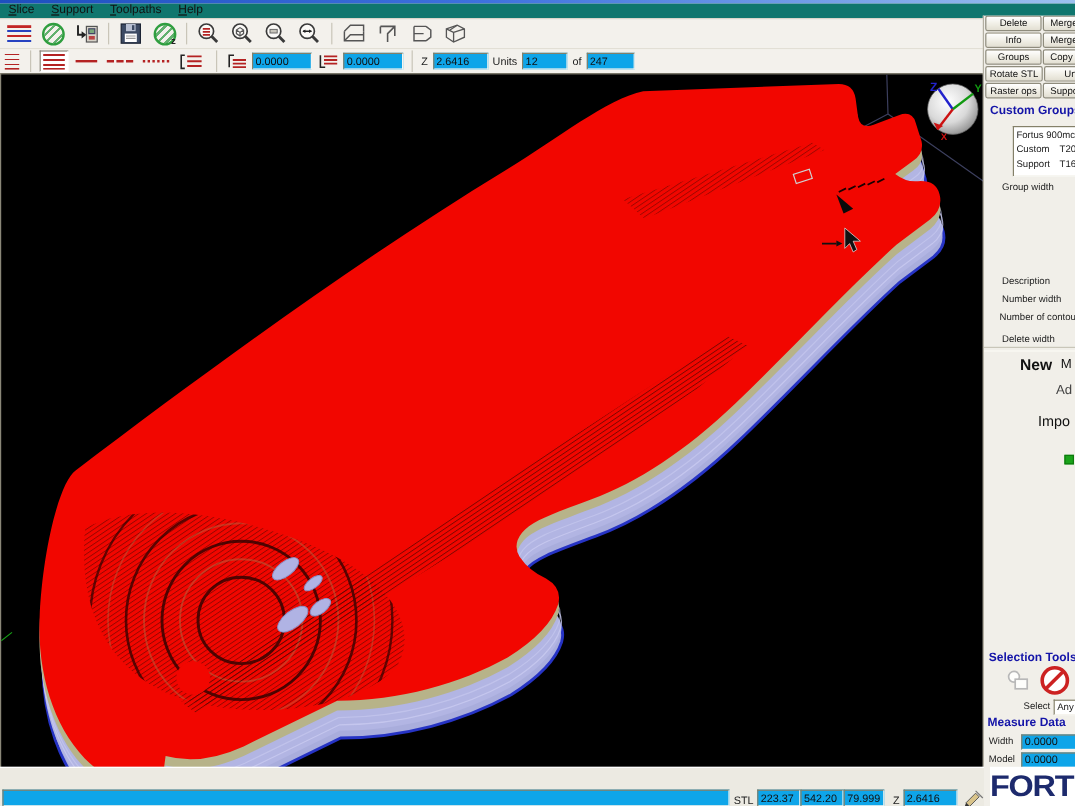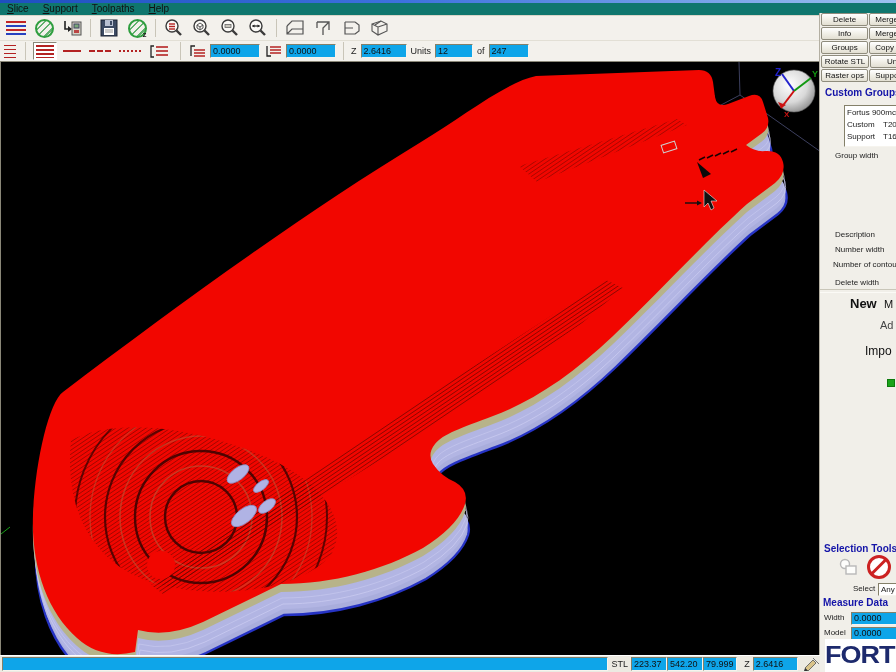--- a/index.html
+++ b/index.html
@@ -48,22 +48,22 @@
   .ml-val{position:absolute;left:36px}
   .p-sep{position:absolute;left:0;right:0;top:276px;height:2px;border-top:1px solid #c9c6b9;border-bottom:1px solid #fbfaf6}
   .action{position:absolute;white-space:nowrap;color:#111}
   #sel-dropdown{position:absolute;left:58px;top:570px;width:40px;height:11px;background:#fff;
     border:1px solid;border-color:#848069 #f6f4ee #f6f4ee #848069;font-size:8px;line-height:11px;padding-left:2px}
   .meas-field{position:absolute;left:31px;width:50px;height:11px;line-height:11px}
   #logo-box{position:absolute;left:5px;right:0;bottom:0;height:33px;background:#fff;
     display:flex;align-items:center;overflow:hidden}
   #logo-text{font-weight:bold;font-size:27px;color:#1d2a6d;letter-spacing:-1px;transform:scaleY(.92);white-space:nowrap}
   
-  #statusbar{position:absolute;bottom:0;left:0;width:820px;height:17px;background:#eceae2;
-    border-top:1px solid #fff;display:flex;align-items:center;gap:3px;font-size:9px;color:#222;padding-left:2px;box-sizing:border-box}
+  #statusbar{position:absolute;bottom:0;left:0;width:820px;height:33px;background:#eceae2;
+    border-top:1px solid #fff;display:flex;align-items:flex-end;gap:3px;font-size:9px;color:#222;padding-left:2px;box-sizing:border-box}
   
   .icon-svg{display:block}
   .green-circle{width:19px;height:19px;border-radius:50%;border:2px solid #2f9e3f;box-sizing:border-box;
     background:repeating-linear-gradient(135deg,rgba(72,165,88,.85) 0 2px,rgba(255,255,255,0) 2px 5px);position:relative}
   .green-circle .zee{position:absolute;right:-2px;bottom:-3px;font-size:8px;font-weight:bold;color:#222}
   .layers-rb{width:20px;height:15px;background:
      repeating-linear-gradient(180deg,#c22525 0 2px,rgba(0,0,0,0) 2px 4px,#2742c0 4px 6px,rgba(0,0,0,0) 6px 8px)}
   .mini-red-lines{width:12px;height:13px;background:
      repeating-linear-gradient(180deg,#b42222 0 1px,rgba(0,0,0,0) 1px 4px)}
   .line-solid{width:18px;border-top:2px solid #b42222}

